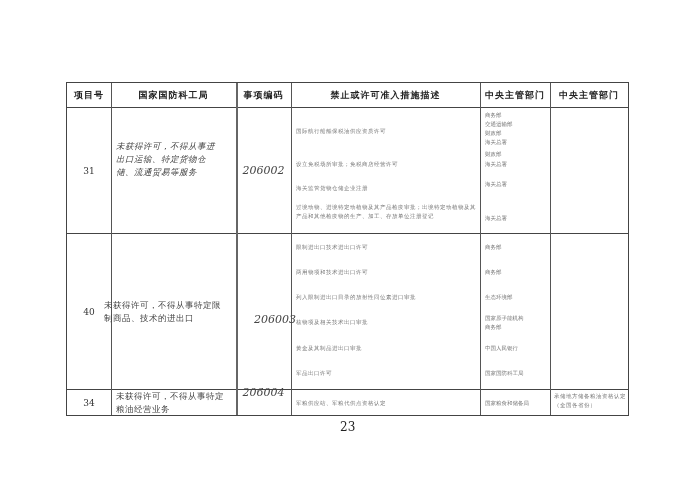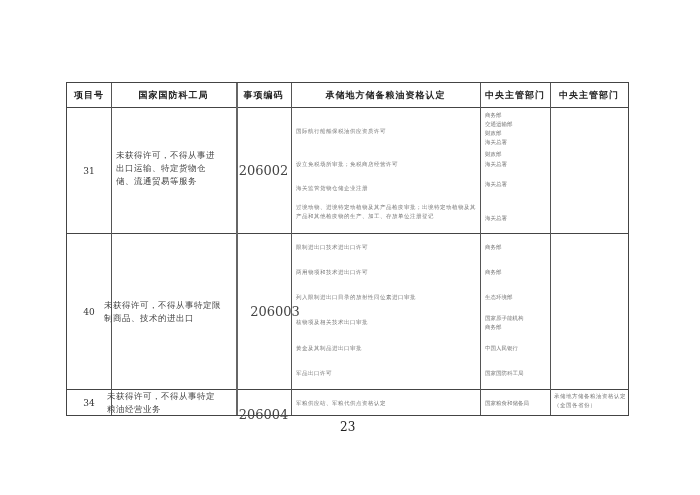--- a/index.html
+++ b/index.html
@@ -6,21 +6,21 @@
   body { width:700px; height:495px; position:relative; overflow:hidden;
          font-family:"DejaVu Serif", serif; color:#333; }
   .table { position:absolute; left:66px; top:82px; width:563px; height:334px;
            border:1.5px solid #444; box-sizing:border-box; }
   .hline { position:absolute; left:0; right:0; height:0; border-top:1.5px solid #444; }
   .vline { position:absolute; top:0; bottom:0; width:0; border-left:1.5px solid #555; }
   .hdr { position:absolute; top:0; height:25px; display:flex; align-items:center; justify-content:center;
          font-size:9px; font-weight:bold; color:#222; letter-spacing:1px; }
   .cell { position:absolute; display:flex; align-items:center; box-sizing:border-box; }
   .num { justify-content:center; font-size:9px; color:#333; }
-  .code { justify-content:center; font-size:13px; color:#444; }
+  .code { justify-content:center; font-size:11px; color:#444;font-style:italic; }
   .item { font-size:8.5px; line-height:13px; padding:0 4px 0 5px; color:#444; letter-spacing:0.5px; }
   .small { position:absolute; font-size:5.5px; color:#777; line-height:9px; letter-spacing:0.5px; }
   .dept { position:absolute; font-size:5.5px; color:#777; line-height:9px; }
   .pageno { position:absolute; left:340px; top:420px; font-size:12px; color:#222; }
 </style>
 </head>
 <body>
 
 <div class="table">
 
@@ -30,60 +30,60 @@
 
   <div class="vline" style="left:44px;"></div>
   <div class="vline" style="left:169px; border-left-width:2px; border-color:#666;"></div>
   <div class="vline" style="left:224px;"></div>
   <div class="vline" style="left:413px;"></div>
   <div class="vline" style="left:483px;"></div>
 
   <div class="hdr" style="left:0; width:44px;">项目号</div>
   <div class="hdr" style="left:44px; width:125px;">国家国防科工局</div>
   <div class="hdr" style="left:169px; width:55px;">事项编码</div>
-  <div class="hdr" style="left:224px; width:189px;">承储地方储备粮油资格认定</div>
+  <div class="hdr" style="left:224px; width:189px;">禁止或许可准入措施描述</div>
   <div class="hdr" style="left:413px; width:70px;font-family:Liberation Mono, monospace;">中央主管部门</div>
   <div class="hdr" style="left:483px; width:78px;">中央主管部门</div>
 
   <div class="cell num" style="left:0; top:25px; width:44px; height:125px;">31</div>
-  <div class="cell item" style="left:44px; top:23px; width:114px; height:125px;">未获得许可，不得从事进出口运输、特定货物仓储、流通贸易等服务</div>
+  <div class="cell item" style="left:44px; top:14px; width:114px; height:125px;font-style:italic;">未获得许可，不得从事进出口运输、特定货物仓储、流通贸易等服务</div>
   <div class="cell code" style="left:169px; top:25px; width:55px; height:125px;">206002</div>
   <div class="small" style="left:229px; top:44px; width:180px;">国际航行船舶保税油供应资质许可</div>
   <div class="small" style="left:229px; top:77px; width:180px;">设立免税场所审批；免税商店经营许可</div>
   <div class="small" style="left:229px; top:101px; width:180px;">海关监管货物仓储企业注册</div>
   <div class="small" style="left:229px; top:120px; width:180px;">过境动物、进境特定动植物及其产品检疫审批；出境特定动植物及其产品和其他检疫物的生产、加工、存放单位注册登记</div>
   <div class="dept" style="left:418px; top:28px;">商务部</div>
   <div class="dept" style="left:418px; top:37px;">交通运输部</div>
   <div class="dept" style="left:418px; top:46px;">财政部</div>
   <div class="dept" style="left:418px; top:55px;">海关总署</div>
   <div class="dept" style="left:418px; top:67px;">财政部</div>
   <div class="dept" style="left:418px; top:77px;">海关总署</div>
   <div class="dept" style="left:418px; top:97px;">海关总署</div>
   <div class="dept" style="left:418px; top:131px;">海关总署</div>
   <div class="cell" style="left:483px; top:25px; width:78px; height:125px;"></div>
 
   <div class="cell num" style="left:0; top:151px; width:44px; height:155px;">40</div>
   <div class="cell item" style="left:32px; top:151px; width:133px; height:155px;">未获得许可，不得从事特定限制商品、技术的进出口</div>
-  <div class="cell code" style="left:169px; top:151px; width:55px; height:155px;padding-left:23px;">206003</div>
+  <div class="cell code" style="left:169px; top:159px; width:55px; height:155px;padding-left:23px;">206003</div>
   <div class="small" style="left:229px; top:160px; width:180px;">限制进出口技术进出口许可</div>
   <div class="small" style="left:229px; top:185px; width:180px;">两用物项和技术进出口许可</div>
   <div class="small" style="left:229px; top:210px; width:180px;">列入限制进出口目录的放射性同位素进口审批</div>
   <div class="small" style="left:229px; top:235px; width:180px;">核物项及相关技术出口审批</div>
   <div class="small" style="left:229px; top:261px; width:180px;">黄金及其制品进出口审批</div>
   <div class="small" style="left:229px; top:286px; width:180px;">军品出口许可</div>
   <div class="dept" style="left:418px; top:160px;">商务部</div>
   <div class="dept" style="left:418px; top:185px;">商务部</div>
   <div class="dept" style="left:418px; top:210px;">生态环境部</div>
   <div class="dept" style="left:418px; top:231px;">国家原子能机构</div>
   <div class="dept" style="left:418px; top:240px;">商务部</div>
   <div class="dept" style="left:418px; top:261px;">中国人民银行</div>
   <div class="dept" style="left:418px; top:286px;">国家国防科工局</div>
   <div class="cell" style="left:483px; top:151px; width:78px; height:155px;"></div>
 
   <div class="cell num" style="left:0; top:307px; width:44px; height:26px;">34</div>
-  <div class="cell item" style="left:35px; top:307px; width:125px; height:26px;">未获得许可，不得从事特定粮油经营业务</div>
-  <div class="cell code" style="left:169px; top:318px; width:55px; height:26px;">206004</div>
+  <div class="cell item" style="left:44px; top:307px; width:125px; height:26px;">未获得许可，不得从事特定粮油经营业务</div>
+  <div class="cell code" style="left:169px; top:296px; width:55px; height:26px;">206004</div>
   <div class="small" style="left:229px; top:316px; width:180px;">军粮供应站、军粮代供点资格认定</div>
   <div class="dept" style="left:418px; top:316px;">国家粮食和储备局</div>
   <div class="small" style="left:487px; top:309px; width:72px;">承储地方储备粮油资格认定（全国各省份）</div>
 </div>
 
 <div class="pageno">23</div>
 
 </body></html>

